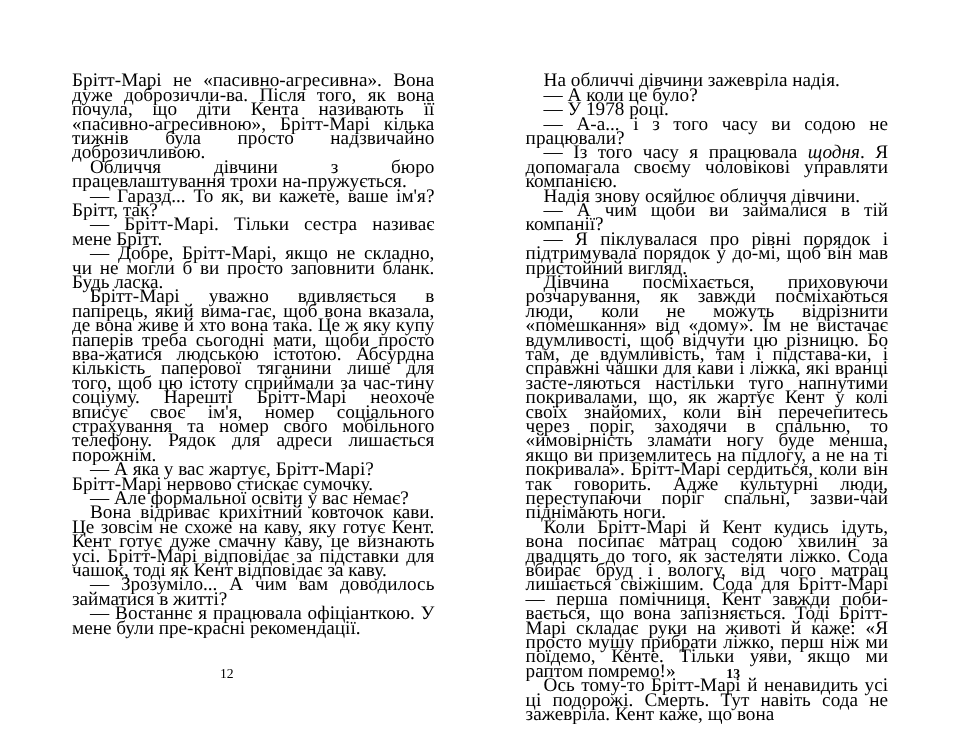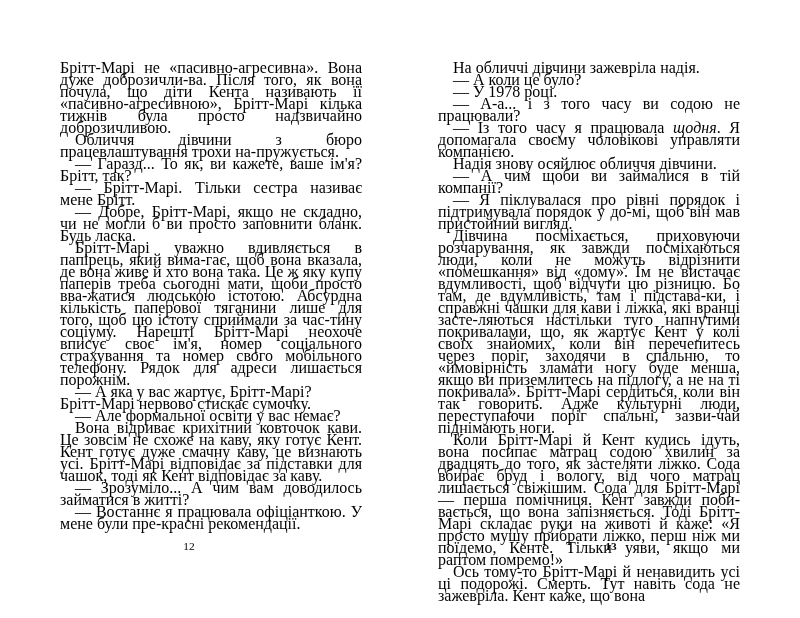--- a/index.html
+++ b/index.html
@@ -42,21 +42,21 @@
   }
   .textblock p {
     margin: 0;
     text-indent: 15px;
   }
   .textblock p.noindent {
     text-indent: 0;
   }
   .pagenum {
     position: absolute;
-    bottom: 66px;
+    bottom: 50px;
     width: 100%;
     left: 0;
     text-align: center;
     font-size: 11.4px;
     color: #000000;
   }
   .page-left .pagenum { padding-right: 22px; box-sizing: border-box; }
   .page-right .pagenum { padding-left: 22px; box-sizing: border-box; font-weight: bold; }
   i { font-style: italic; }
 </style>

